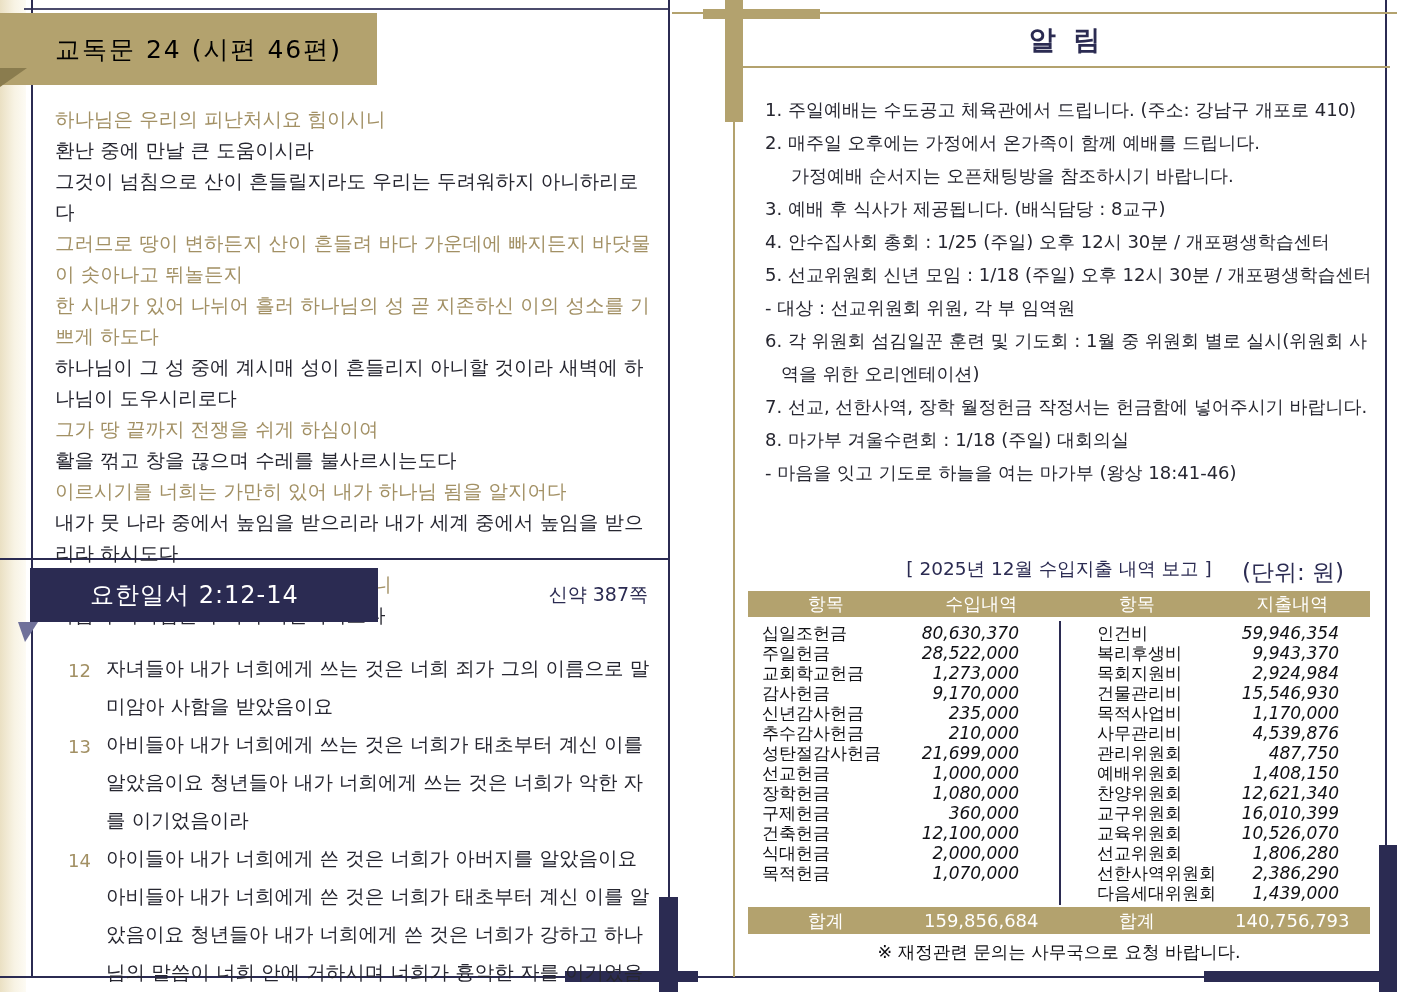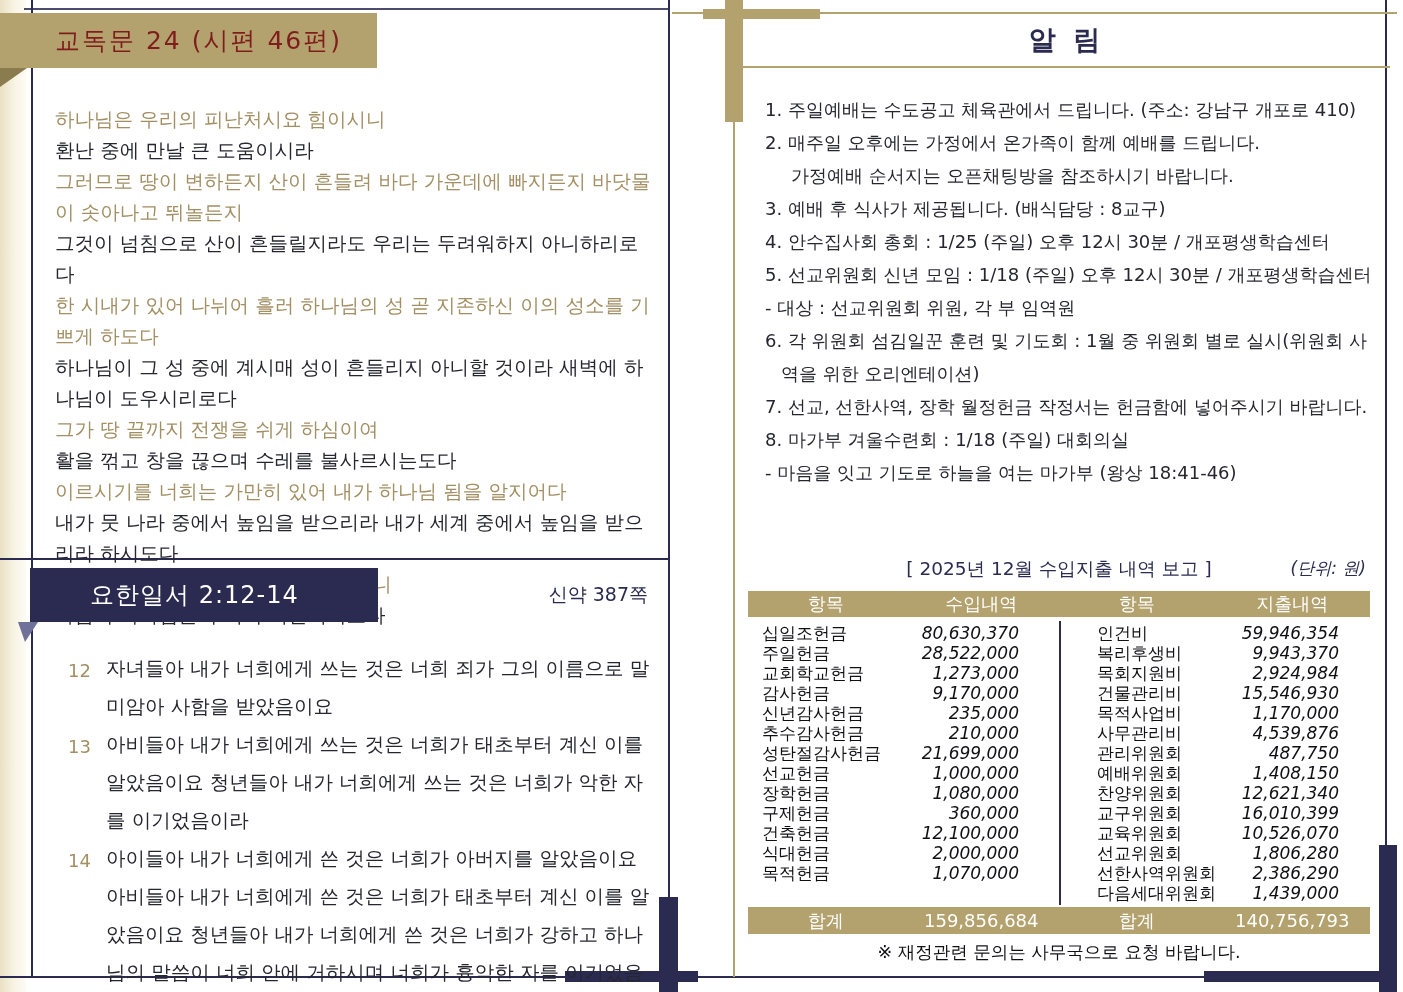--- a/index.html
+++ b/index.html
@@ -19,21 +19,21 @@
   .right-border{left:1385px;top:0;width:2px;height:976px;background:var(--navy);}
   .right-cross-v{left:1379px;top:845px;width:18px;height:147px;background:var(--navy);}
   .right-cross-h{left:1204px;top:971px;width:193px;height:11px;background:var(--navy);}
   .gold-rule-top{left:672px;top:12px;width:725px;height:2px;background:var(--tan);}
   .gold-cross-arm{left:703px;top:9px;width:117px;height:10px;background:var(--tan);}
   .gold-cross-v{left:725px;top:0;width:18px;height:122px;background:var(--tan);}
   .gold-thin-v{left:733px;top:122px;width:2px;height:855px;background:var(--tan);}
   .gold-rule-2{left:743px;top:66px;width:647px;height:2px;background:var(--tan);}
 
   
-  .banner-tan{left:0;top:13px;width:377px;height:55px;background:var(--tan);color:#7f1d1d;
+  .banner-tan{left:0;top:13px;width:377px;height:72px;background:var(--tan);color:#000000;
     font-size:25px;letter-spacing:2px;display:flex;align-items:center;padding-left:55px;box-sizing:border-box;}
   .banner-tan-fold{left:0;top:68px;width:27px;height:19px;background:var(--tanFold);
     clip-path:polygon(0 0,100% 0,0 100%);}
   .reading{left:55px;top:104px;width:600px;font-size:19.5px;line-height:31px;}
   .r-line{min-height:31px;}
   .r-line.gold{color:var(--goldText);}
   .r-line.dark{color:var(--ink);}
 
   .banner-navy{left:30px;top:568px;width:348px;height:54px;background:var(--navy);color:#fff;
     font-size:24px;letter-spacing:1px;display:flex;align-items:center;padding-left:60px;box-sizing:border-box;}
@@ -48,21 +48,21 @@
 
   
   .notice-title{left:743px;top:22px;width:647px;text-align:center;font-size:27px;font-weight:bold;
     color:var(--navy);letter-spacing:4px;}
   .announcements{left:765px;top:93px;width:614px;font-size:18px;line-height:33px;color:var(--ink);}
   .a-line{text-indent:-16px;padding-left:16px;}
   .a-line.indent{padding-left:42px;}
 
   .fin-title-row{left:748px;top:556px;width:622px;color:var(--navy);}
   .fin-title{display:block;width:100%;text-align:center;font-size:18.5px;}
-  .fin-unit{position:absolute;right:4px;top:1px;font-size:17px;font-style:italic;}
+  .fin-unit{position:absolute;right:26px;top:1px;font-size:23px;}
   .fin-header{left:748px;top:591px;width:622px;height:26px;background:var(--tan);color:#fff;
     display:flex;align-items:center;font-size:18px;}
   .fin-header span,.fin-total span{width:25%;text-align:center;}
   .fin-body{left:748px;top:621px;width:622px;display:flex;}
   .fin-col{width:311px;box-sizing:border-box;padding:2px 0;}
   .fin-col.right{border-left:2px solid var(--navy);}
   .f-row{display:flex;height:20px;align-items:center;font-size:17px;color:var(--tableInk);}
   .fin-col.left .f-row{padding-left:14px;padding-right:40px;}
   .fin-col.right .f-row{padding-left:36px;padding-right:31px;}
   .f-item{flex:1;}
@@ -93,22 +93,22 @@
   <div class="abs gold-thin-v"></div>
   <div class="abs gold-rule-2"></div>
 
   <div class="abs banner-tan">
     <span>교독문 24 (시편 46편)</span>
   </div>
   <div class="abs banner-tan-fold"></div>
   <div class="abs reading" id="reading-lines">
       <div class="r-line gold">하나님은 우리의 피난처시요 힘이시니</div>
       <div class="r-line dark">환난 중에 만날 큰 도움이시라</div>
+      <div class="r-line dark">그것이 넘침으로 산이 흔들릴지라도 우리는 두려워하지 아니하리로다</div>
       <div class="r-line gold">그러므로 땅이 변하든지 산이 흔들려 바다 가운데에 빠지든지 바닷물이 솟아나고 뛰놀든지</div>
-      <div class="r-line dark">그것이 넘침으로 산이 흔들릴지라도 우리는 두려워하지 아니하리로다</div>
       <div class="r-line gold">한 시내가 있어 나뉘어 흘러 하나님의 성 곧 지존하신 이의 성소를 기쁘게 하도다</div>
       <div class="r-line dark">하나님이 그 성 중에 계시매 성이 흔들리지 아니할 것이라 새벽에 하나님이 도우시리로다</div>
       <div class="r-line gold">그가 땅 끝까지 전쟁을 쉬게 하심이여</div>
       <div class="r-line dark">활을 꺾고 창을 끊으며 수레를 불사르시는도다</div>
       <div class="r-line gold">이르시기를 너희는 가만히 있어 내가 하나님 됨을 알지어다</div>
       <div class="r-line dark">내가 뭇 나라 중에서 높임을 받으리라 내가 세계 중에서 높임을 받으리라 하시도다</div>
       <div class="r-line gold">만군의 여호와께서 우리와 함께 하시니</div>
       <div class="r-line dark">야곱의 하나님은 우리의 피난처시로다</div>
     </div>
 

